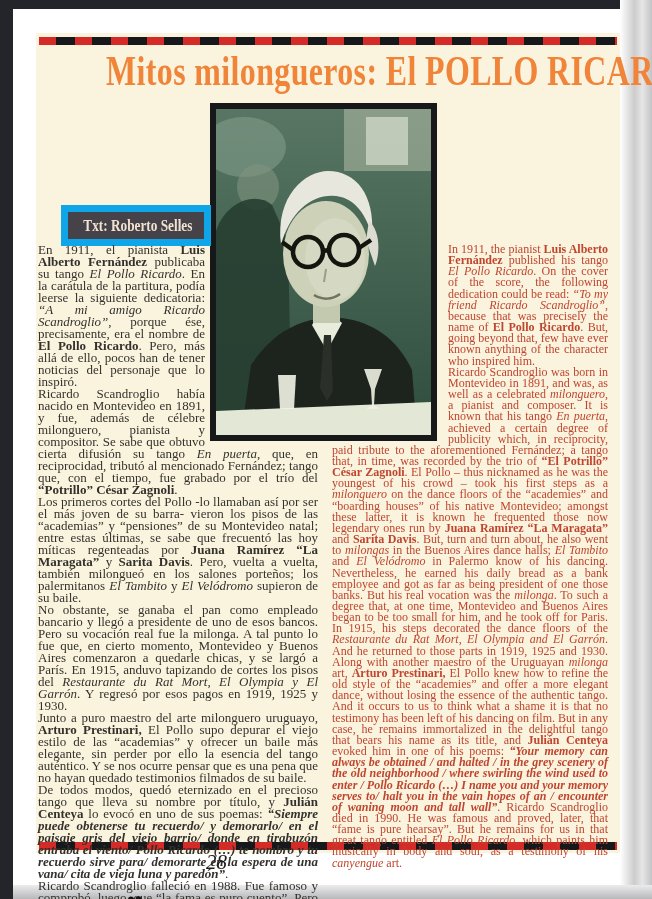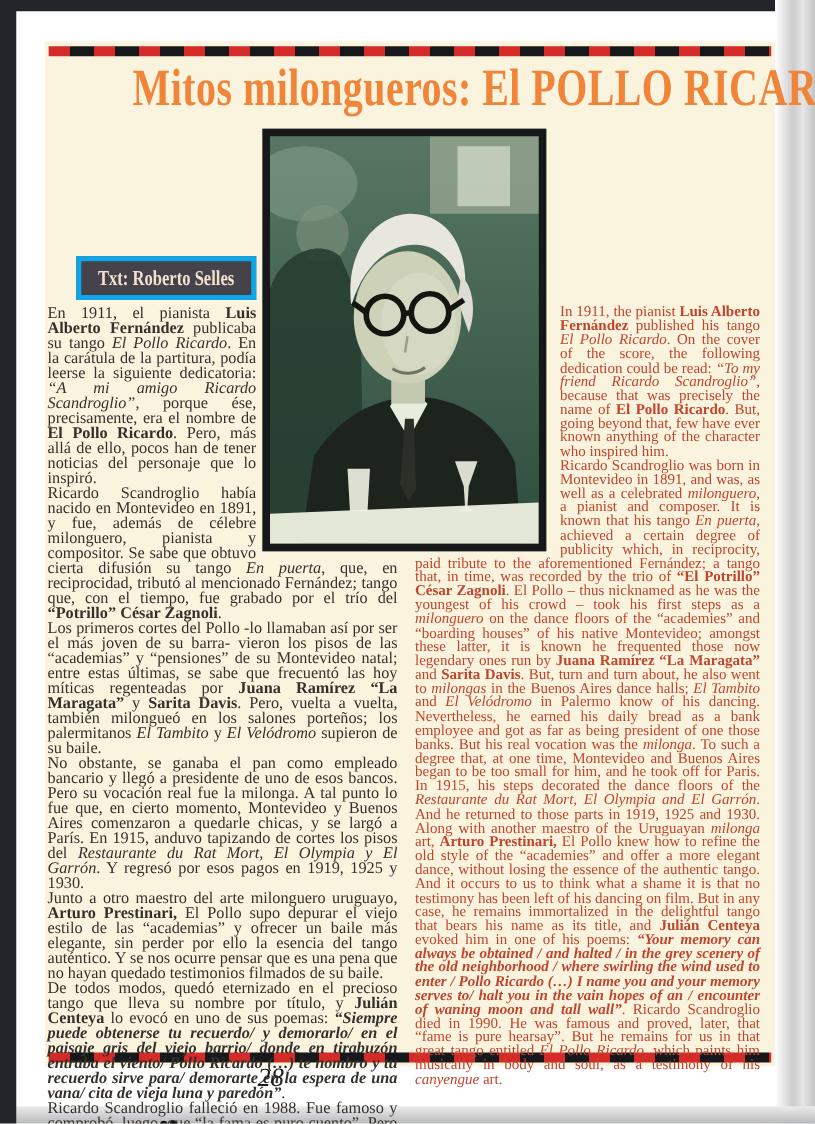--- a/index.html
+++ b/index.html
@@ -25,21 +25,21 @@
     font-weight:bold;font-size:42px;line-height:44px;color:#f0853a;
     transform:scaleX(.76);transform-origin:center;letter-spacing:.5px;}
 
   
   .photo-frame{position:absolute;left:174px;top:70px;width:215px;height:326px;
     border:6px solid #17181a;background:#3f5f4e;}
   .photo-frame svg{display:block;width:100%;height:100%;}
 
   
   .byline{position:absolute;left:25px;top:172px;width:136px;height:27px;
-    background:#454349;border:4px solid #0ea5e9;display:flex;align-items:center;justify-content:center;}
+    background:#454349;border:7px solid #0ea5e9;display:flex;align-items:center;justify-content:flex-start;}
   .byline span{color:#f2e2d0;font-weight:bold;font-size:17px;white-space:nowrap;
     transform:scaleX(.78);transform-origin:center;}
 
   
   .col{position:absolute;top:211px;text-align:justify;}
   .col p{margin:0;}
   .col-es{left:2px;width:280px;color:#34312c;font-size:13px;line-height:12px;}
   .col-en{left:296px;width:276px;color:#c0452e;font-size:12px;line-height:11.15px;}
   .sp-r{float:right;width:113px;height:199px;}
   .sp-l{float:left;width:116px;height:199px;}
@@ -109,21 +109,21 @@
     <div class="byline">
       <span>Txt: Roberto Selles</span>
     </div>
 
     <div class="col col-es">
       <div class="sp-r"></div>
     <p><span>En 1911, el pianista </span><span class="b">Luis Alberto Fernández</span><span> publicaba su tango </span><span class="i">El Pollo Ricardo</span><span>. En la carátula de la partitura, podía leerse la siguiente dedicatoria: </span><span class="i">“A mi amigo Ricardo Scandroglio”</span><span>, porque ése, precisamente, era el nombre de </span><span class="b">El Pollo Ricardo</span><span>. Pero, más allá de ello, pocos han de tener noticias del personaje que lo inspiró.</span></p>
         <p><span>Ricardo Scandroglio había nacido en Montevideo en 1891, y fue, además de célebre milonguero, pianista y compositor. Se sabe que obtuvo cierta difusión su tango </span><span class="i">En puerta</span><span>, que, en reciprocidad, tributó al mencionado Fernández; tango que, con el tiempo, fue grabado por el trío del </span><span class="b">“Potrillo” César Zagnoli</span><span>.</span></p>
         <p><span>Los primeros cortes del Pollo -lo llamaban así por ser el más joven de su barra- vieron los pisos de las “academias” y “pensiones” de su Montevideo natal; entre estas últimas, se sabe que frecuentó las hoy míticas regenteadas por </span><span class="b">Juana Ramírez “La Maragata”</span><span> y </span><span class="b">Sarita Davis</span><span>. Pero, vuelta a vuelta, también milongueó en los salones porteños; los palermitanos </span><span class="i">El Tambito</span><span> y </span><span class="i">El Velódromo</span><span> supieron de su baile.</span></p>
         <p><span>No obstante, se ganaba el pan como empleado bancario y llegó a presidente de uno de esos bancos. Pero su vocación real fue la milonga. A tal punto lo fue que, en cierto momento, Montevideo y Buenos Aires comenzaron a quedarle chicas, y se largó a París. En 1915, anduvo tapizando de cortes los pisos del </span><span class="i">Restaurante du Rat Mort, El Olympia y El Garrón</span><span>. Y regresó por esos pagos en 1919, 1925 y 1930.</span></p>
-        <p><span>Junto a otro maestro del arte milonguero uruguayo, </span><span class="b">Arturo Prestinari,</span><span> El Pollo supo depurar el viejo estilo de las “academias” y ofrecer un baile más elegante, sin perder por ello la esencia del tango auténtico. Y se nos ocurre pensar que es una pena que no hayan quedado testimonios filmados de su baile.</span></p>
+        <p><span>Junto a puro maestro del arte milonguero uruguayo, </span><span class="b">Arturo Prestinari,</span><span> El Pollo supo depurar el viejo estilo de las “academias” y ofrecer un baile más elegante, sin perder por ello la esencia del tango auténtico. Y se nos ocurre pensar que es una pena que no hayan quedado testimonios filmados de su baile.</span></p>
         <p><span>De todos modos, quedó eternizado en el precioso tango que lleva su nombre por título, y </span><span class="b">Julián Centeya</span><span> lo evocó en uno de sus poemas: </span><span class="b i">“Siempre puede obtenerse tu recuerdo/ y demorarlo/ en el paisaje gris del viejo barrio/ donde en tirabuzón entraba el viento/ Pollo Ricardo (…) te nombro y tu recuerdo sirve para/ demorarte en la espera de una vana/ cita de vieja luna y paredón”</span><span>.</span></p>
         <p><span>Ricardo Scandroglio falleció en 1988. Fue famoso y comprobó, luego, que “la fama es puro cuento”. Pero se nos quedó en ese tangazo titulado </span><span class="i">El Pollo Ricardo</span><span>, que lo pinta musicalmente de cuerpo y alma, como un testimonio de su arte employee.</span></p>
       </div>
 
     <div class="col col-en">
       <div class="sp-l"></div>
     <p><span>In 1911, the pianist </span><span class="b">Luis Alberto Fernández</span><span> published his tango </span><span class="i">El Pollo Ricardo</span><span>. On the cover of the score, the following dedication could be read: </span><span class="i">“To my friend Ricardo Scandroglio”</span><span>, because that was precisely the name of </span><span class="b">El Pollo Ricardo</span><span>. But, going beyond that, few have ever known anything of the character who inspired him.</span></p>
         <p><span>Ricardo Scandroglio was born in Montevideo in 1891, and was, as well as a celebrated </span><span class="i">milonguero</span><span>, a pianist and composer. It is known that his tango </span><span class="i">En puerta</span><span>, achieved a certain degree of publicity which, in reciprocity, paid tribute to the aforementioned Fernández; a tango that, in time, was recorded by the trio of </span><span class="b">“El Potrillo” César Zagnoli</span><span>. El Pollo – thus nicknamed as he was the youngest of his crowd – took his first steps as a </span><span class="i">milonguero</span><span> on the dance floors of the “academies” and “boarding houses” of his native Montevideo; amongst these latter, it is known he frequented those now legendary ones run by </span><span class="b">Juana Ramírez “La Maragata”</span><span> and </span><span class="b">Sarita Davis</span><span>. But, turn and turn about, he also went to </span><span class="i">milongas</span><span> in the Buenos Aires dance halls; </span><span class="i">El Tambito</span><span> and </span><span class="i">El Velódromo</span><span> in Palermo know of his dancing. Nevertheless, he earned his daily bread as a bank employee and got as far as being president of one those banks. But his real vocation was the </span><span class="i">milonga</span><span>. To such a degree that, at one time, Montevideo and Buenos Aires began to be too small for him, and he took off for Paris. In 1915, his steps decorated the dance floors of the </span><span class="i">Restaurante du Rat Mort, El Olympia and El Garrón</span><span>. And he returned to those parts in 1919, 1925 and 1930. Along with another maestro of the Uruguayan </span><span class="i">milonga</span><span> art, </span><span class="b">Arturo Prestinari,</span><span> El Pollo knew how to refine the old style of the “academies” and offer a more elegant dance, without losing the essence of the authentic tango. And it occurs to us to think what a shame it is that no testimony has been left of his dancing on film. But in any case, he remains immortalized in the delightful tango that bears his name as its title, and </span><span class="b">Julián Centeya</span><span> evoked him in one of his poems: </span><span class="b i">“Your memory can always be obtained / and halted / in the grey scenery of the old neighborhood / where swirling the wind used to enter / Pollo Ricardo (…) I name you and your memory serves to/ halt you in the vain hopes of an / encounter of waning moon and tall wall”</span><span>. Ricardo Scandroglio died in 1990. He was famous and proved, later, that “fame is pure hearsay”. But he remains for us in that great tango entitled </span><span class="i">El Pollo Ricardo</span><span>, which paints him musically in body and soul, as a testimony of his </span><span class="i">canyengue</span><span> art.</span></p>
       </div>
   </div>

